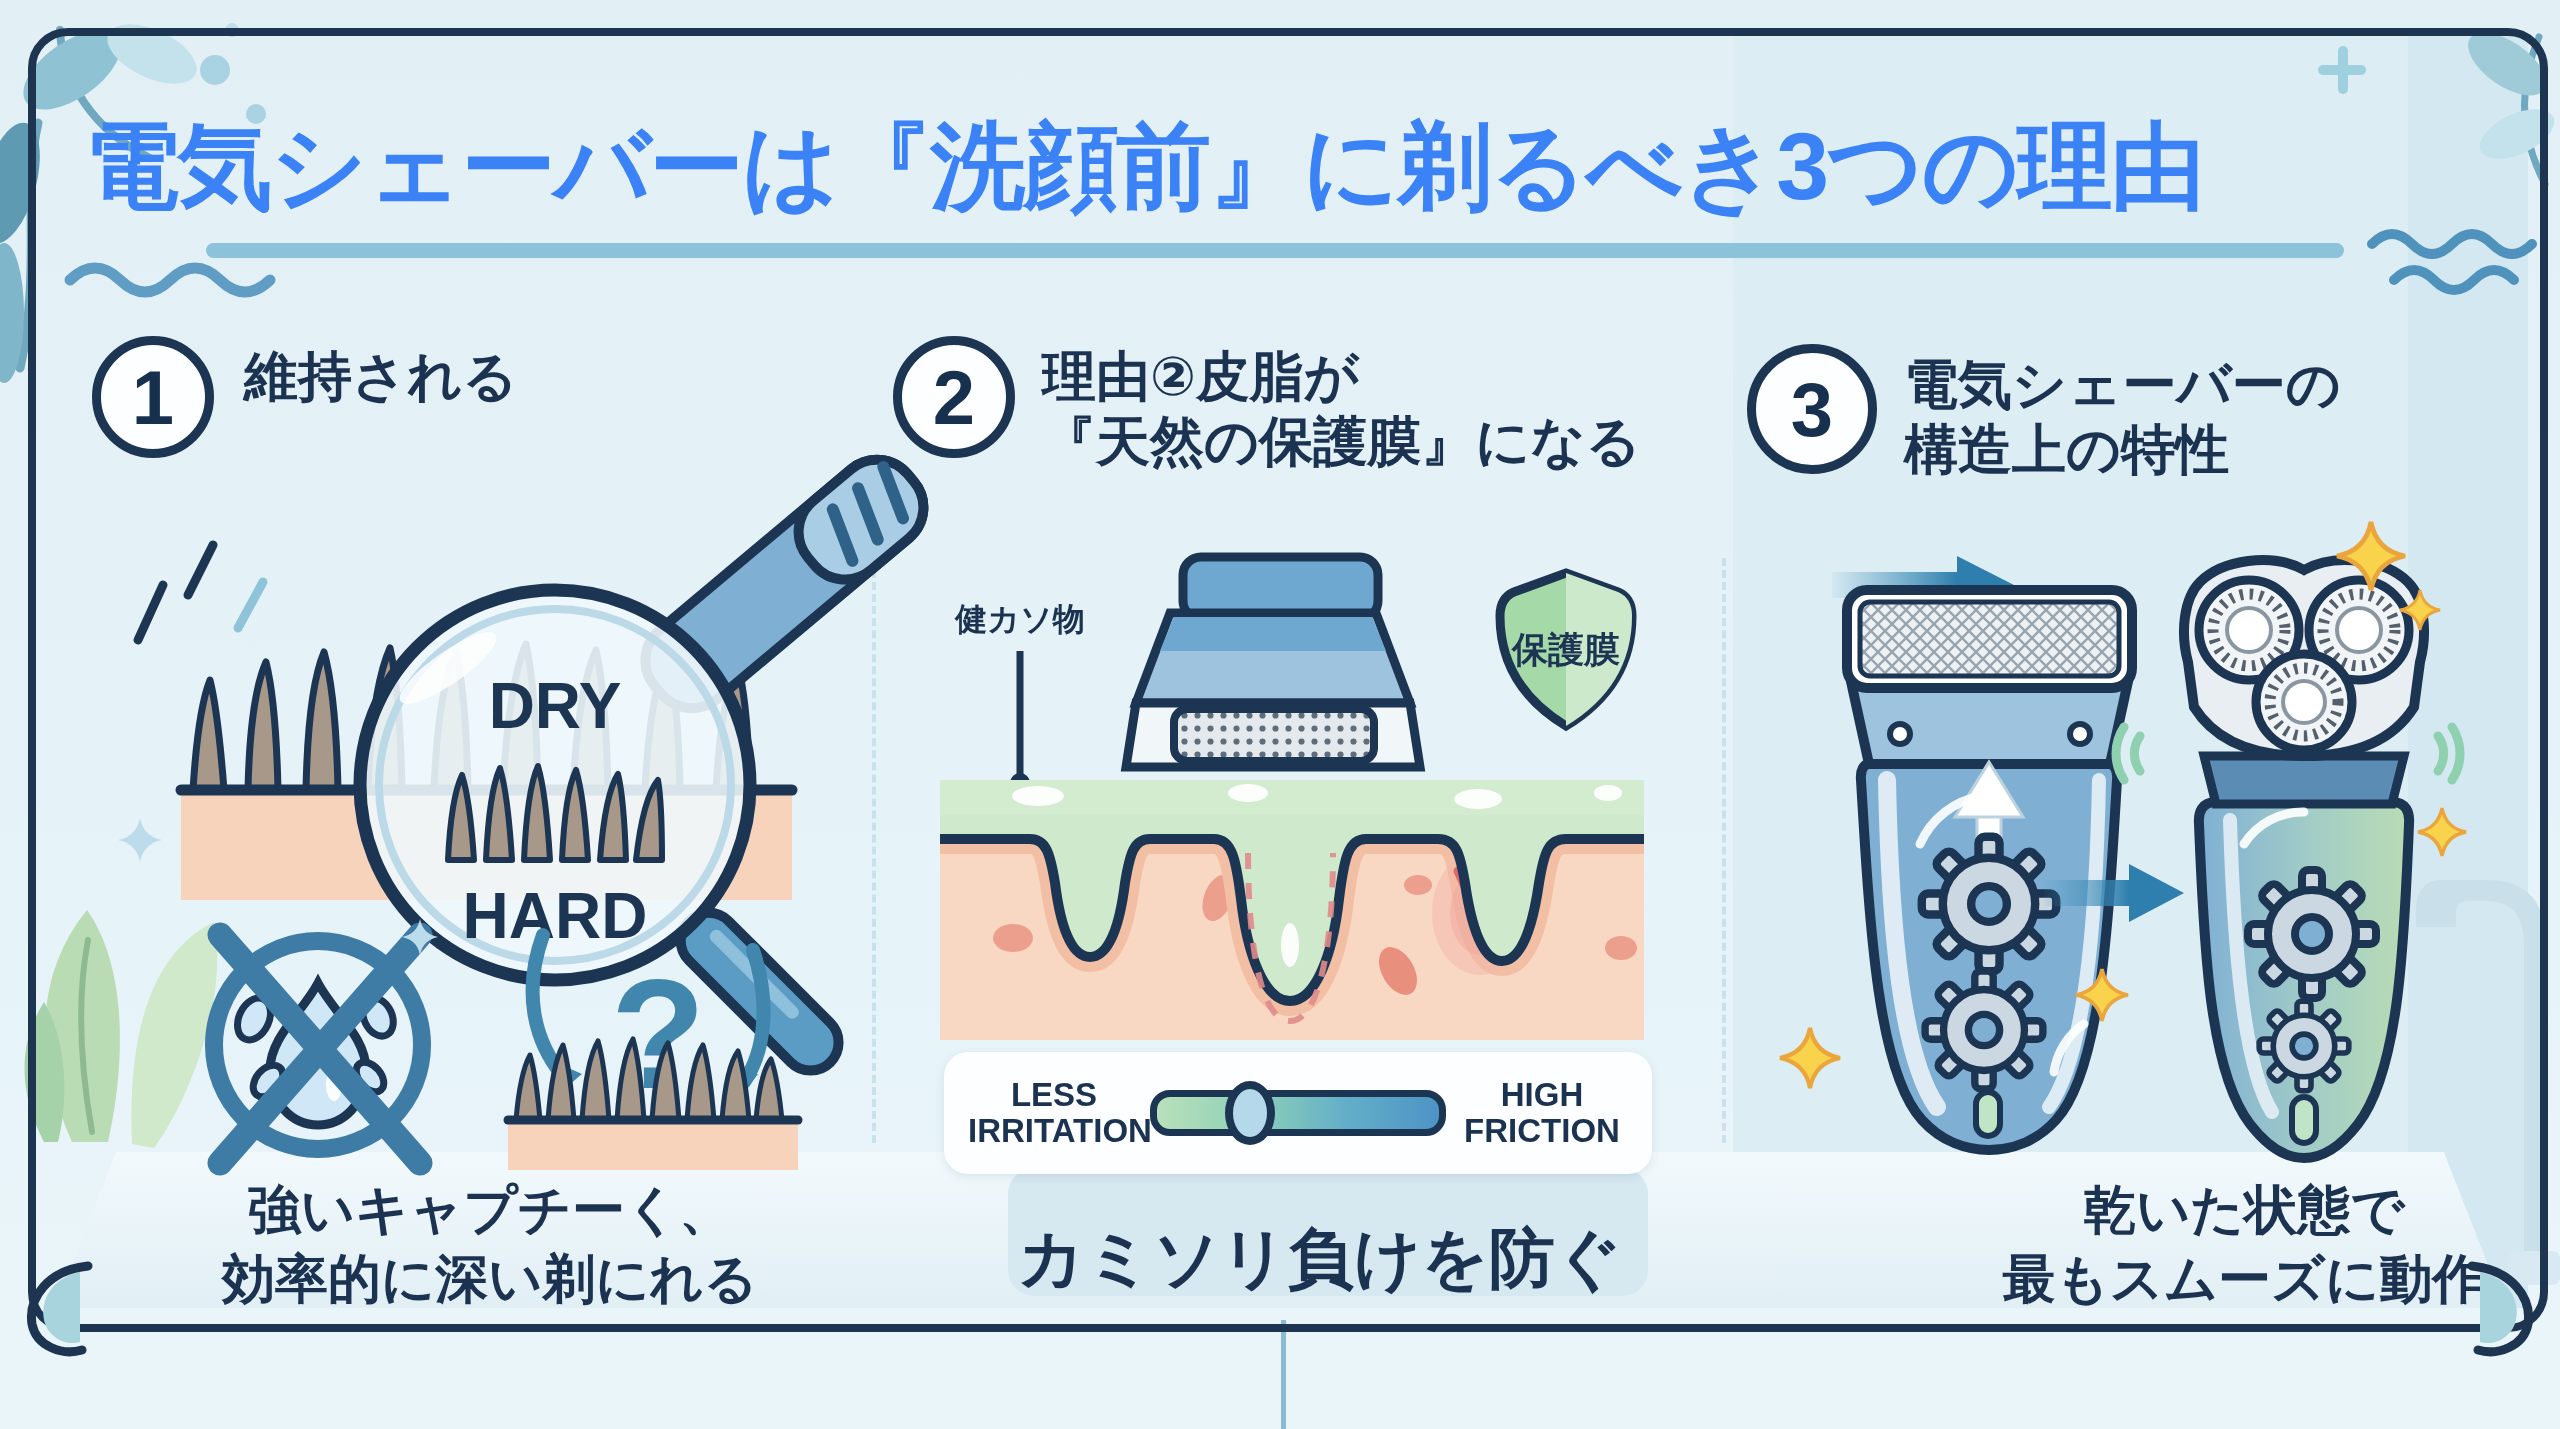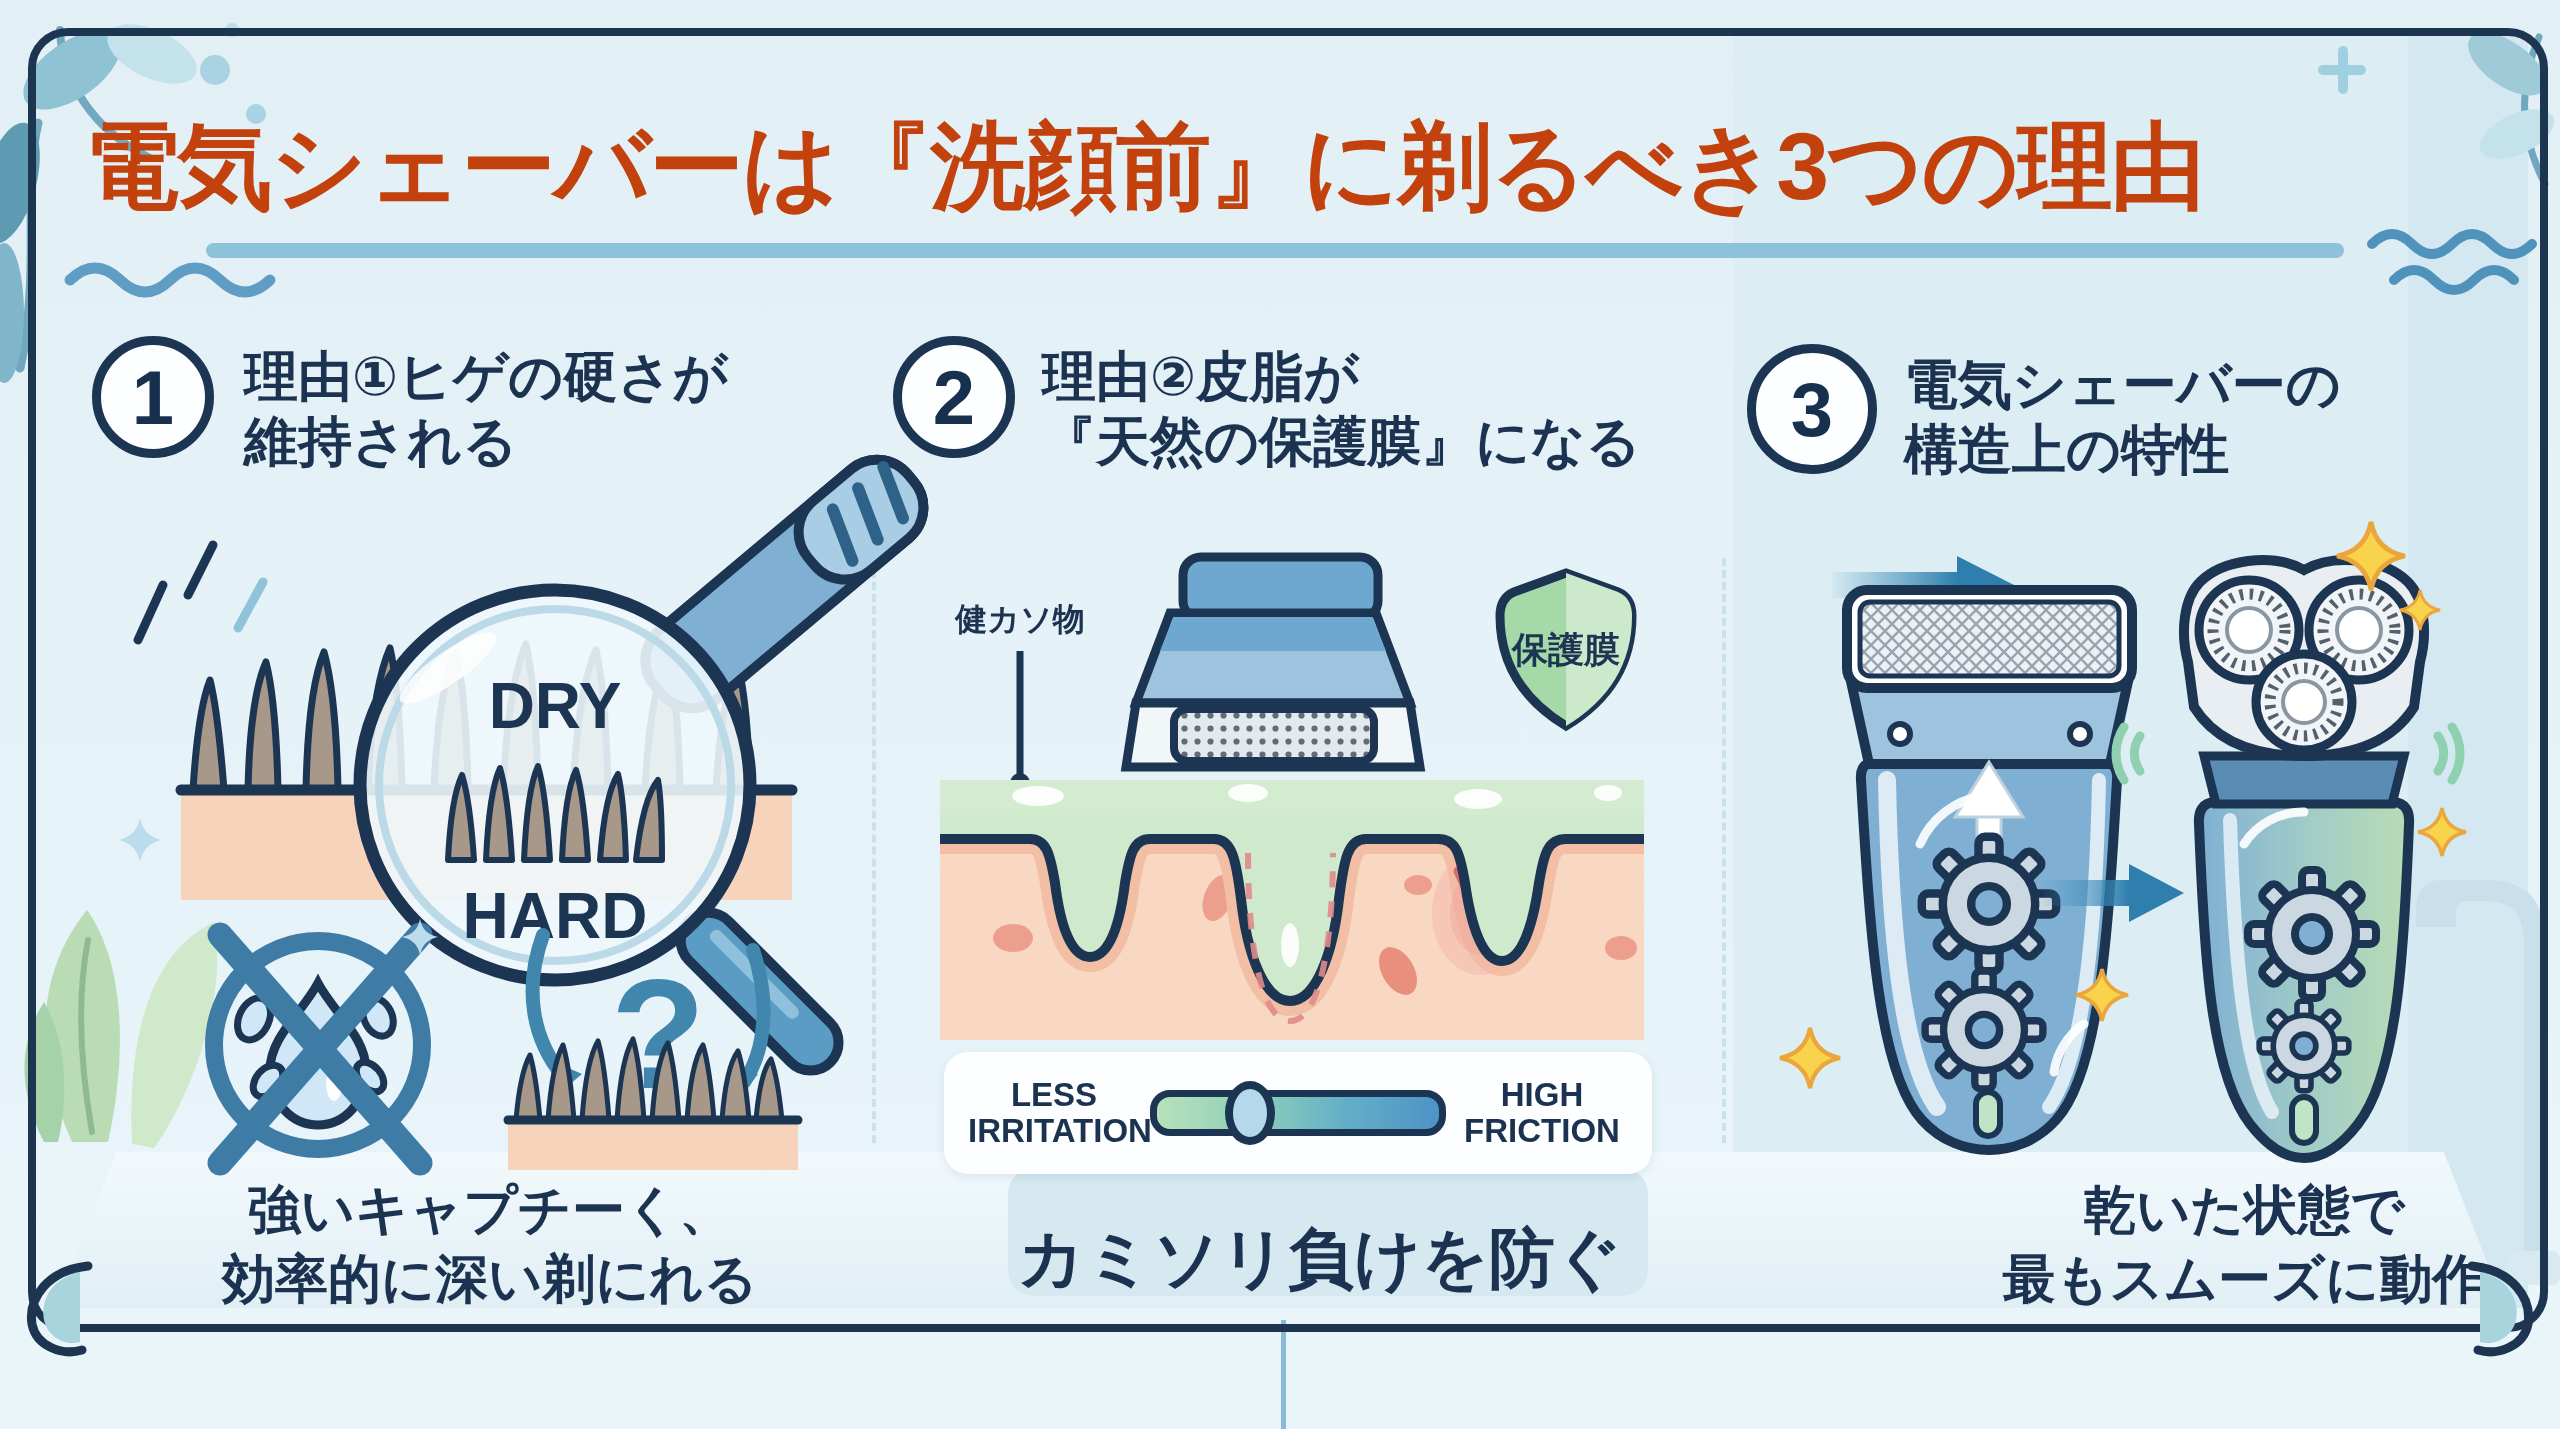--- a/index.html
+++ b/index.html
@@ -21,21 +21,21 @@
   }
   .tray2{left:1008px;top:1168px;width:640px;height:128px;background:#d6e8f0;border-radius:26px;}
   .separator{width:0;height:585px;border-left:4px dashed #bfdce8;top:558px;opacity:.75;}
   .sep1{left:872px;} .sep2{left:1722px;}
   .frame{
     left:28px;top:28px;width:2504px;height:1288px;
     border:8px solid #1d3551;border-radius:40px;pointer-events:none;z-index:40;
   }
   .title{
     left:0;top:104px;width:2288px;text-align:center;
-    font-size:95px;font-weight:900;letter-spacing:-2px;color:#c2410c;z-index:10;
+    font-size:95px;font-weight:900;letter-spacing:-2px;color:#3b82f6;z-index:10;
   }
   .title-underline{left:206px;top:243px;width:2138px;height:15px;background:#8cc3da;border-radius:8px;z-index:10;}
   .badge{
     width:122px;height:122px;border:9px solid #1c3552;border-radius:50%;
     background:#fdfeff;display:flex;align-items:center;justify-content:center;
     font-size:76px;font-weight:900;color:#16304e;z-index:11;box-sizing:border-box;
   }
   .b1{left:92px;top:336px;} .b2{left:893px;top:336px;} .b3{left:1747px;top:344px;width:130px;height:130px;}
   .heading{font-size:54px;font-weight:800;line-height:1.2;color:#1b3350;z-index:11;}
   .h1{left:244px;top:344px;} .h2{left:1042px;top:344px;} .h3{left:1904px;top:352px;}
@@ -168,21 +168,20 @@
 <svg class="abs curl" style="left:2452px;top:1258px;transform:scaleX(-1)" width="90" height="100" viewBox="0 0 90 100">
   <path d="M62,14 C34,20 22,42 26,62 C30,80 48,88 62,84 Z" fill="#a8d4de"></path>
   <path d="M70,8 C30,12 10,40 14,66 C18,88 44,98 64,92" stroke="#1d3551" stroke-width="9" fill="none" stroke-linecap="round"></path>
 </svg>
 
 <div class="abs title">電気シェーバーは『洗顔前』に剃るべき3つの理由</div>
 <div class="abs title-underline"></div>
 
 <div class="abs badge b1">1</div>
 <div class="abs heading h1">
-  <div>理由①ヒゲの硬さが</div>
   <div>維持される</div>
 </div>
 <div class="abs badge b2">2</div>
 <div class="abs heading h2">
   <div>理由②皮脂が</div>
   <div>『天然の保護膜』になる</div>
 </div>
 <div class="abs badge b3">3</div>
 <div class="abs heading h3">
   <div>電気シェーバーの</div>

